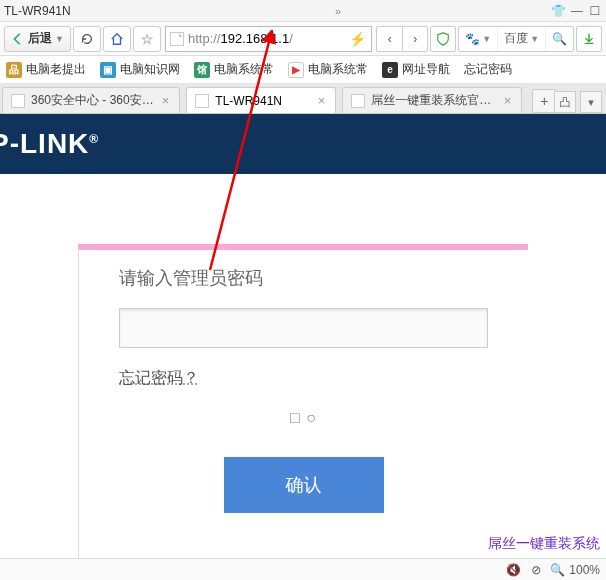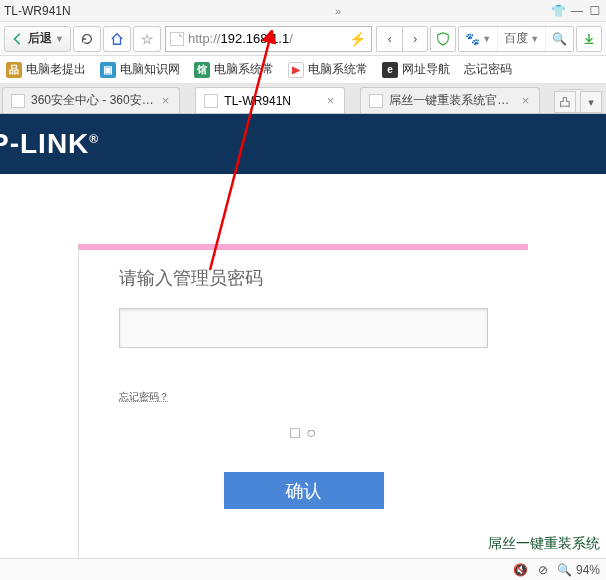--- a/index.html
+++ b/index.html
@@ -36,43 +36,43 @@
   .search-seg .seg{ padding:0 6px; font-size:12px; color:#555; display:flex; align-items:center; gap:2px; border-right:1px solid #eee; height:100%;}
   .dl-btn{ width:26px; height:26px; border:1px solid #ccc; background:#fff; display:flex; align-items:center; justify-content:center; color:#3a3; border-radius:2px;}
   
   
   .bookmarks { height: 28px; background: #fff; border-bottom: 1px solid #e5e5e5; display:flex; align-items:center; padding:0 6px; gap:14px; font-size:12px; color:#333;}
   .bookmarks .bm{ display:flex; align-items:center; gap:4px; cursor:default;}
   .fav-ico{ width:16px; height:16px; border-radius:2px; display:flex; align-items:center; justify-content:center; font-size:10px; color:#fff; font-weight:bold;}
   
   
   .tabs { height: 30px; background: #e8e8e8; display:flex; align-items:flex-end; padding: 0 2px; border-bottom:1px solid #ccc; position:relative;}
-  .tab{ height:26px; background:#f0f0f0; border:1px solid #ccc; border-bottom:none; border-radius:3px 3px 0 0; display:flex; align-items:center; padding:0 8px; font-size:12px; color:#444; gap:6px; margin-right:15px; max-width:180px; min-width:150px;}
+  .tab{ height:26px; background:#f0f0f0; border:1px solid #ccc; border-bottom:none; border-radius:3px 3px 0 0; display:flex; align-items:center; padding:0 8px; font-size:12px; color:#444; gap:6px; margin-right:6px; max-width:180px; min-width:150px;}
   .tab.active{ background:#fff; color:#000; font-weight:500;}
   .tab .tab-ico{ width:14px; height:14px; border:1px solid #ccc; background:#fff;}
   .tab .tab-close{ margin-left:auto; color:#999; font-size:13px; padding:0 2px;}
   .tab-label{ overflow:hidden; text-overflow:ellipsis; white-space:nowrap; flex:1;}
   .tabs .add-tab{ width:24px; height:24px; border:1px solid #ccc; background:#f5f5f5; display:flex; align-items:center; justify-content:center; font-size:14px; color:#666; margin-left:4px; border-radius:2px;}
   .tabs .right-ctrls{ position:absolute; right:4px; display:flex; gap:4px;}
   .tabs .right-ctrls .sq{ width:22px; height:22px; border:1px solid #ccc; background:#f5f5f5; display:flex; align-items:center; justify-content:center; font-size:11px; color:#666;}
   
   
   .page{ position:relative; height: calc(580px - 22px - 34px - 28px - 30px - 22px); background:#fff; overflow:hidden;}
   .brand-bar{ background:#10335b; height:60px; display:flex; align-items:center; padding-left:0;}
   .brand-logo{ color:#fff; font-weight:800; font-size:28px; letter-spacing:1px; font-family: Arial, sans-serif; margin-left:-10px;}
   .brand-logo sup{ font-size:12px; vertical-align: top; position:relative; top:4px;}
   
   .login-panel{ width:450px; margin: 70px auto 0; border-top:6px solid #f9a8d4; border-left:1px solid #ddd; padding: 16px 40px 50px; background:#fff;}
   .login-title{ font-size:18px; color:#666; font-weight:400; margin-bottom:18px;}
   .pw-input{ width:100%; height:40px; border:1px solid #ccc; background:#fafafa; box-shadow: inset 0 2px 3px rgba(0,0,0,0.08); padding:0 10px; font-size:14px;}
-  .forgot{ margin-top:42px; font-size:10px; color:#555; text-decoration:underline dotted #888; display:inline-block;}
+  .forgot{ margin-top:20px; font-size:16px; color:#555; text-decoration:underline dotted #888; display:inline-block;}
   .extra-sym{ text-align:center; margin-top:20px; color:#888; font-size:16px; letter-spacing:1px;}
-  .submit-btn{ display:block; width:160px; height:37px; background:#4a86d8; color:#fff; border:none; font-size:18px; margin:30px auto 0; cursor:pointer;}
-  
-  .watermark{ position:absolute; right:6px; bottom:4px; text-align:right; color:#14532d; font-size:14px; line-height:1.5; font-family: SimSun, serif;}
+  .submit-btn{ display:block; width:160px; height:56px; background:#4a86d8; color:#fff; border:none; font-size:18px; margin:30px auto 0; cursor:pointer;}
+  
+  .watermark{ position:absolute; right:6px; bottom:4px; text-align:right; color:#6d28d9; font-size:14px; line-height:1.5; font-family: SimSun, serif;}
   
   
   .arrow-svg{ position:absolute; left:150px; top:30px; pointer-events:none; z-index:50;}
   
   
   .statusbar{ height:22px; border-top:1px solid #ddd; background:#fafafa; display:flex; align-items:center; justify-content:flex-end; padding:0 6px; gap:6px; font-size:12px; color:#555;}
   .statusbar .zoom{ display:flex; align-items:center; gap:4px;}
   .sb-ico{ width:16px; height:16px; display:flex; align-items:center; justify-content:center; font-size:12px;}
 </style>
 </head>
@@ -211,21 +211,21 @@
   <div class="watermark">
     <div>屌丝一键重装系统</div>
   </div>
 </div>
 
 <div class="statusbar">
   <span class="sb-ico">🔇</span>
   <span class="sb-ico">⊘</span>
   <div class="zoom">
     <span>🔍</span>
-    <span>94%</span>
+    <span>100%</span>
   </div>
 </div>
 
 <svg class="arrow-svg" width="150" height="250">
   <defs>
     <marker id="ah" markerWidth="10" markerHeight="10" refX="2" refY="3" orient="auto">
       <path d="M0,0 L6,3 L0,6 Z" fill="#e00"></path>
     </marker>
   </defs>
   <line x1="60" y1="240" x2="120" y2="8" stroke="#e00" stroke-width="2.5" marker-end="url(#ah)"></line>

